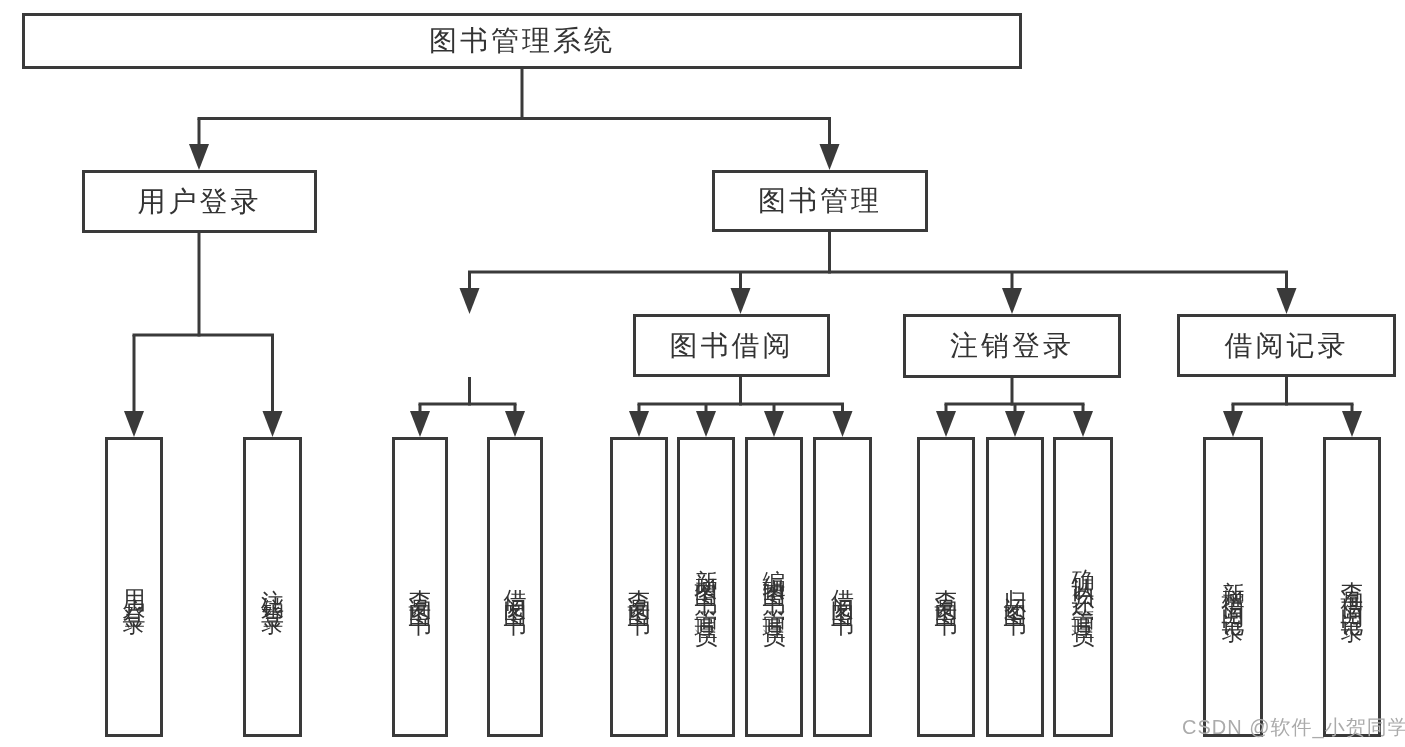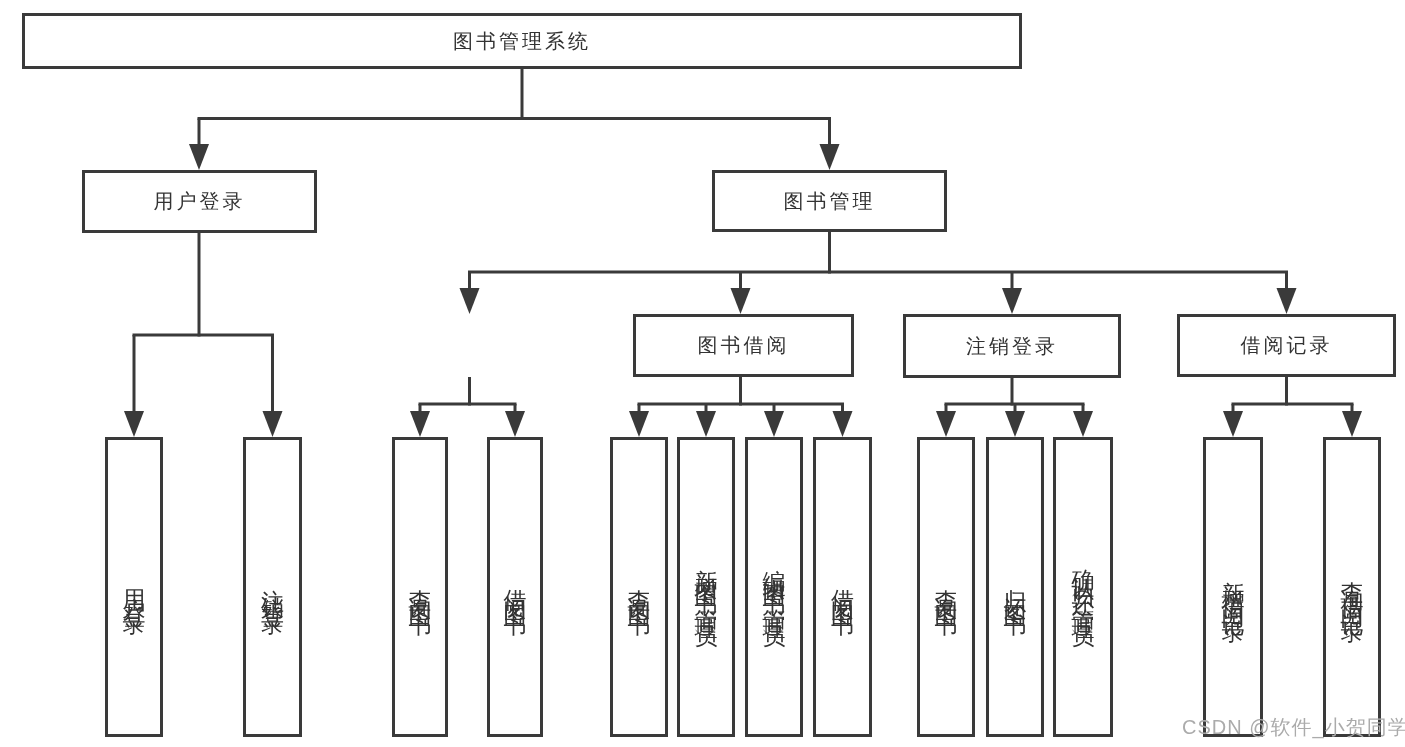--- a/index.html
+++ b/index.html
@@ -19,21 +19,21 @@
   }
   .wires{position:absolute;left:0;top:0;width:1405px;height:747px;}
   .wires line{stroke:var(--line);stroke-width:3;}
   .wires polygon{fill:var(--line);}
   .node{
     position:absolute;
     background:var(--box-bg);
     border:3px solid var(--line);
     color:var(--text);
     display:flex;align-items:center;justify-content:center;
-    font-size:20px;
+    font-size:28px;
     letter-spacing:3px;
     white-space:nowrap;
     z-index:2;
   }
   .leaf{
     writing-mode:vertical-rl;
     text-orientation:mixed;
     font-size:23px;
     letter-spacing:8px;
     line-height:1;
@@ -125,23 +125,23 @@
       <line x1="1233" y1="404" x2="1233" y2="418"></line>
       <polygon points="1223,411 1243,411 1233,437"></polygon>
       <line x1="1352" y1="404" x2="1352" y2="418"></line>
       <polygon points="1342,411 1362,411 1352,437"></polygon>
     </g>
   </svg>
 
   <div class="node" style="left:22px;top:13px;width:1000px;height:56px">图书管理系统</div>
 
   <div class="node" style="left:82px;top:170px;width:235px;height:63px">用户登录</div>
-  <div class="node" style="left:712px;top:170px;width:235px;height:62px">图书管理</div>
+  <div class="node" style="left:712px;top:170px;width:216px;height:62px">图书管理</div>
 
-  <div class="node" style="left:633px;top:314px;width:221px;height:63px">图书借阅</div>
+  <div class="node" style="left:633px;top:314px;width:197px;height:63px">图书借阅</div>
   <div class="node" style="left:903px;top:314px;width:218px;height:64px">注销登录</div>
   <div class="node" style="left:1177px;top:314px;width:219px;height:63px">借阅记录</div>
 
   <div class="node leaf" style="left:105px;top:437px;width:58px;height:300px">用户登录</div>
   <div class="node leaf" style="left:243px;top:437px;width:59px;height:300px">注销登录</div>
 
   <div class="node leaf" style="left:392px;top:437px;width:56px;height:300px">查询图书</div>
   <div class="node leaf" style="left:487px;top:437px;width:56px;height:300px">借阅图书</div>
 
   <div class="node leaf" style="left:610px;top:437px;width:58px;height:300px">查询图书</div>

